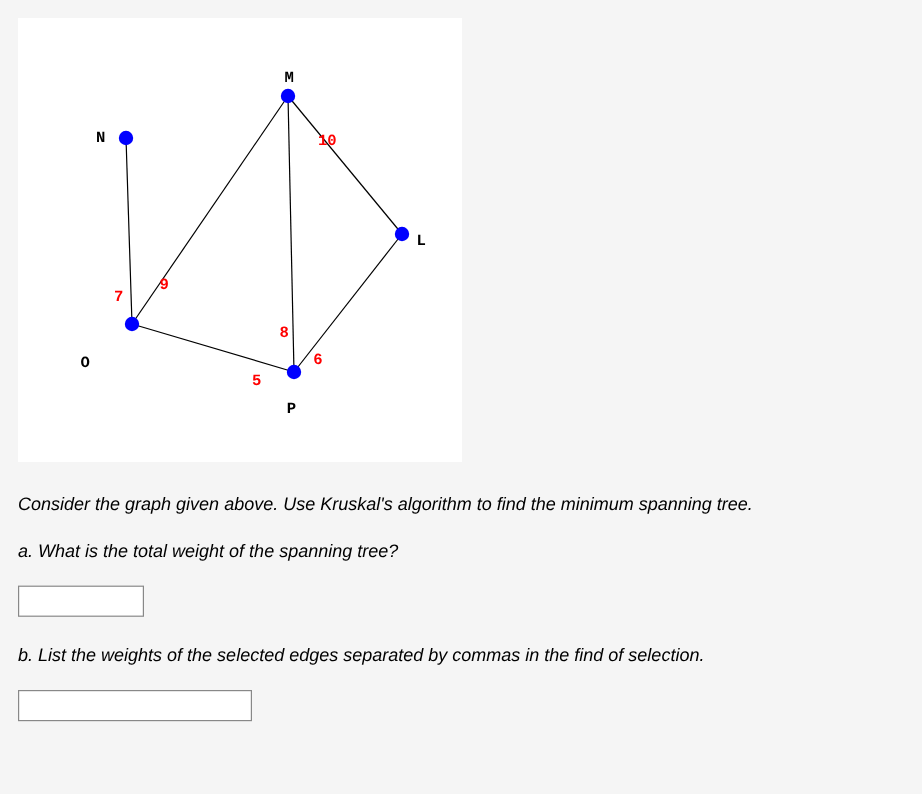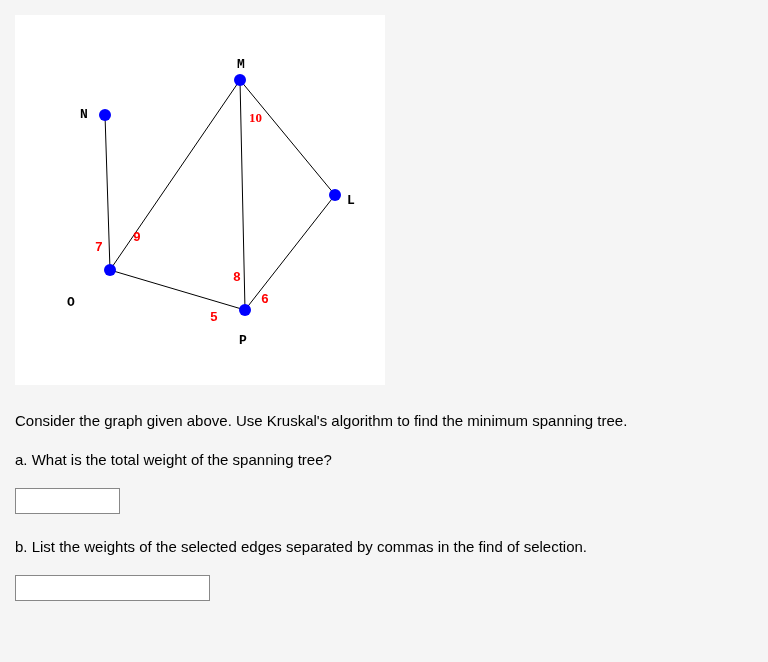--- a/index.html
+++ b/index.html
@@ -40,20 +40,21 @@
     .edge-label {
       position: absolute;
       font-weight: bold;
       font-size: 13px;
       color: #ff0000;
       font-family: 'Courier New', monospace;
     }
     .question-text {
       margin-bottom: 18px;
       line-height: 1.4;
+      font-style: italic;
     }
     .input-box {
       border: 1px solid #888;
       background: #fff;
       height: 26px;
       padding: 2px 4px;
       font-size: 14px;
       margin-bottom: 22px;
     }
     .input-a {
@@ -88,21 +89,21 @@
   <div class="node" style="left:320px; top:180px;"></div>
   <div class="node" style="left:95px; top:255px;"></div>
   <div class="node" style="left:230px; top:295px;"></div>
 
   <div class="node-label" style="left:65px; top:92px;">N</div>
   <div class="node-label" style="left:222px; top:42px;">M</div>
   <div class="node-label" style="left:332px; top:178px;">L</div>
   <div class="node-label" style="left:52px; top:280px;">O</div>
   <div class="node-label" style="left:224px; top:318px;">P</div>
 
-  <div class="edge-label" style="left:234px; top:95px;font-family:Liberation Serif, serif;">10</div>
+  <div class="edge-label" style="left:250px; top:95px;">10</div>
   <div class="edge-label" style="left:118px; top:215px;">9</div>
   <div class="edge-label" style="left:80px; top:225px;">7</div>
   <div class="edge-label" style="left:218px; top:255px;">8</div>
   <div class="edge-label" style="left:246px; top:277px;">6</div>
   <div class="edge-label" style="left:195px; top:295px;">5</div>
 </div>
 
 <p class="question-text">Consider the graph given above. Use Kruskal's algorithm to find the minimum spanning tree.</p>
 
 <p class="question-text">a. What is the total weight of the spanning tree?</p>

